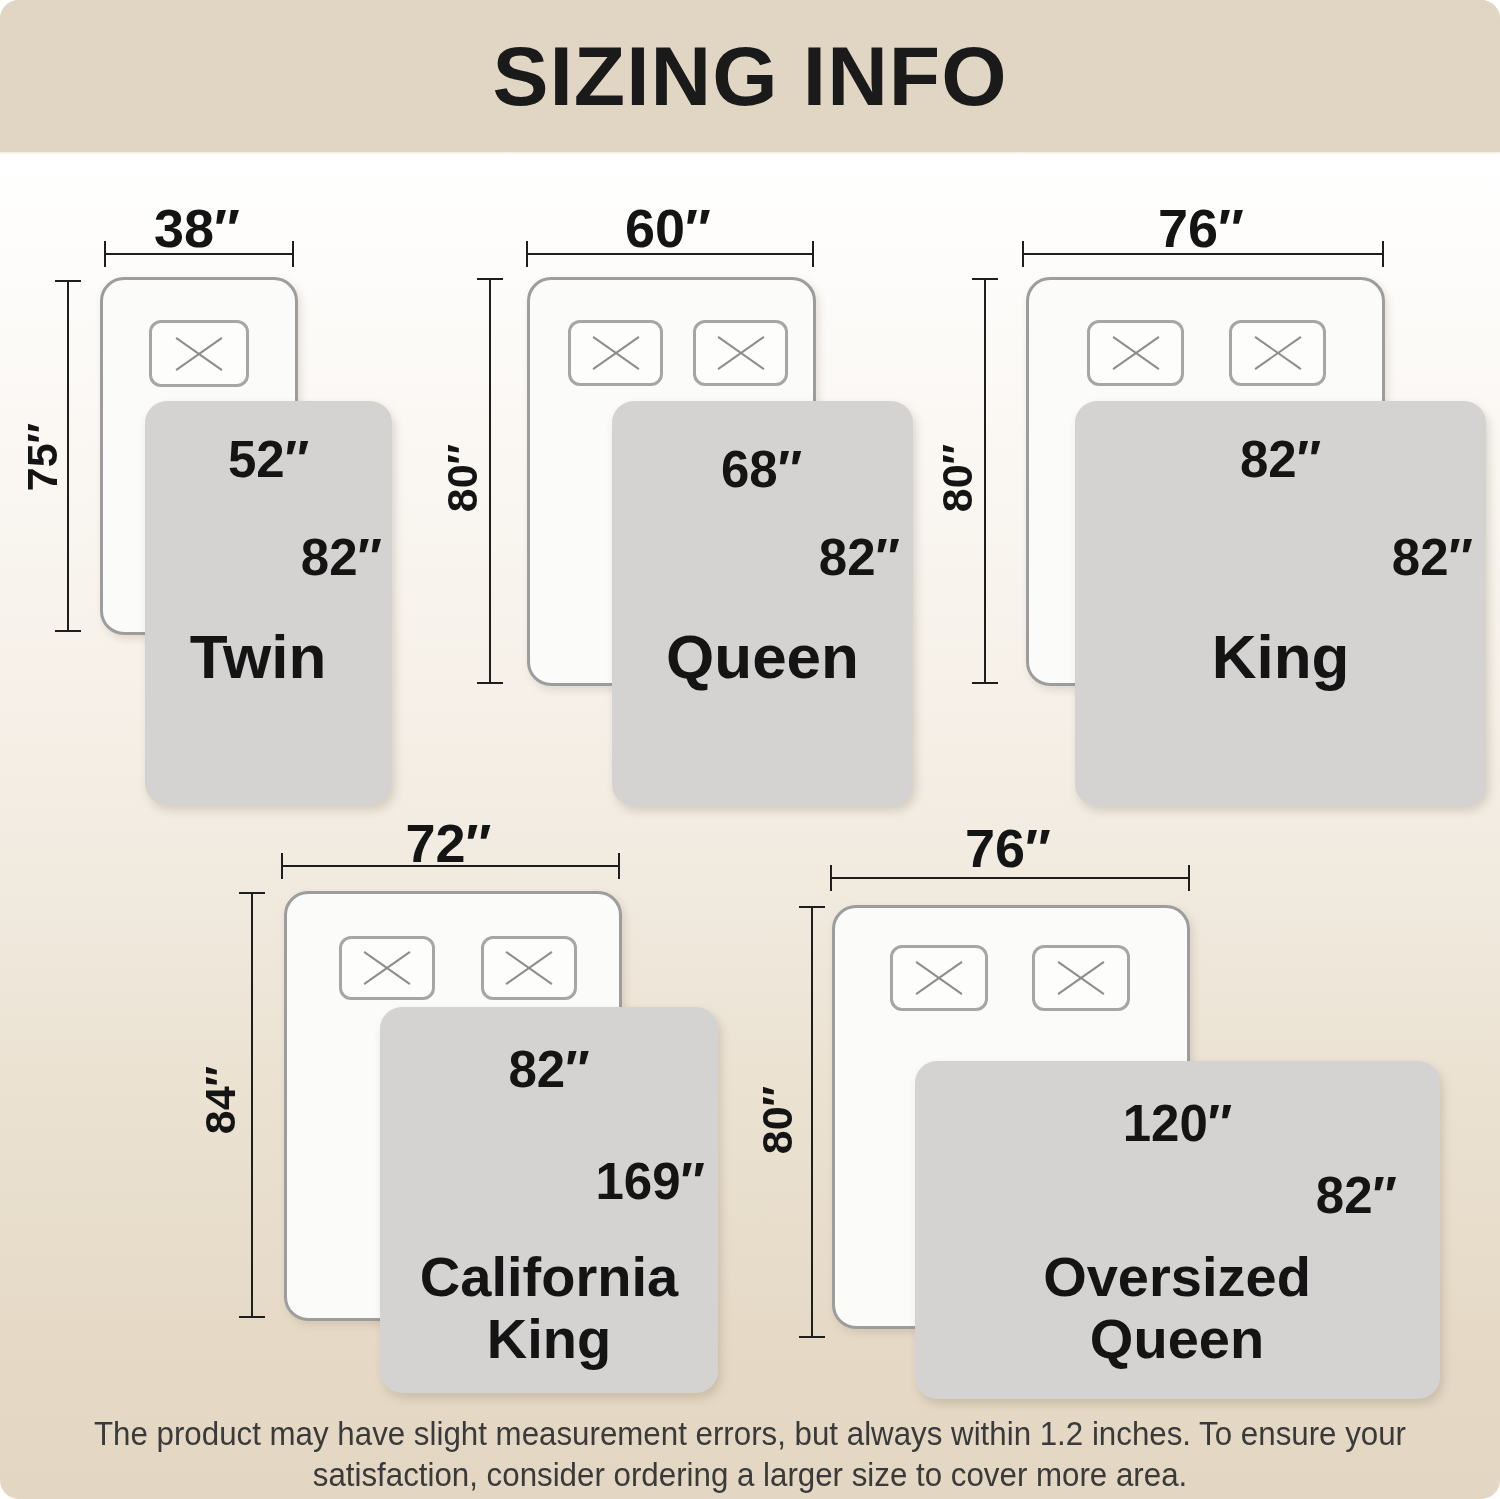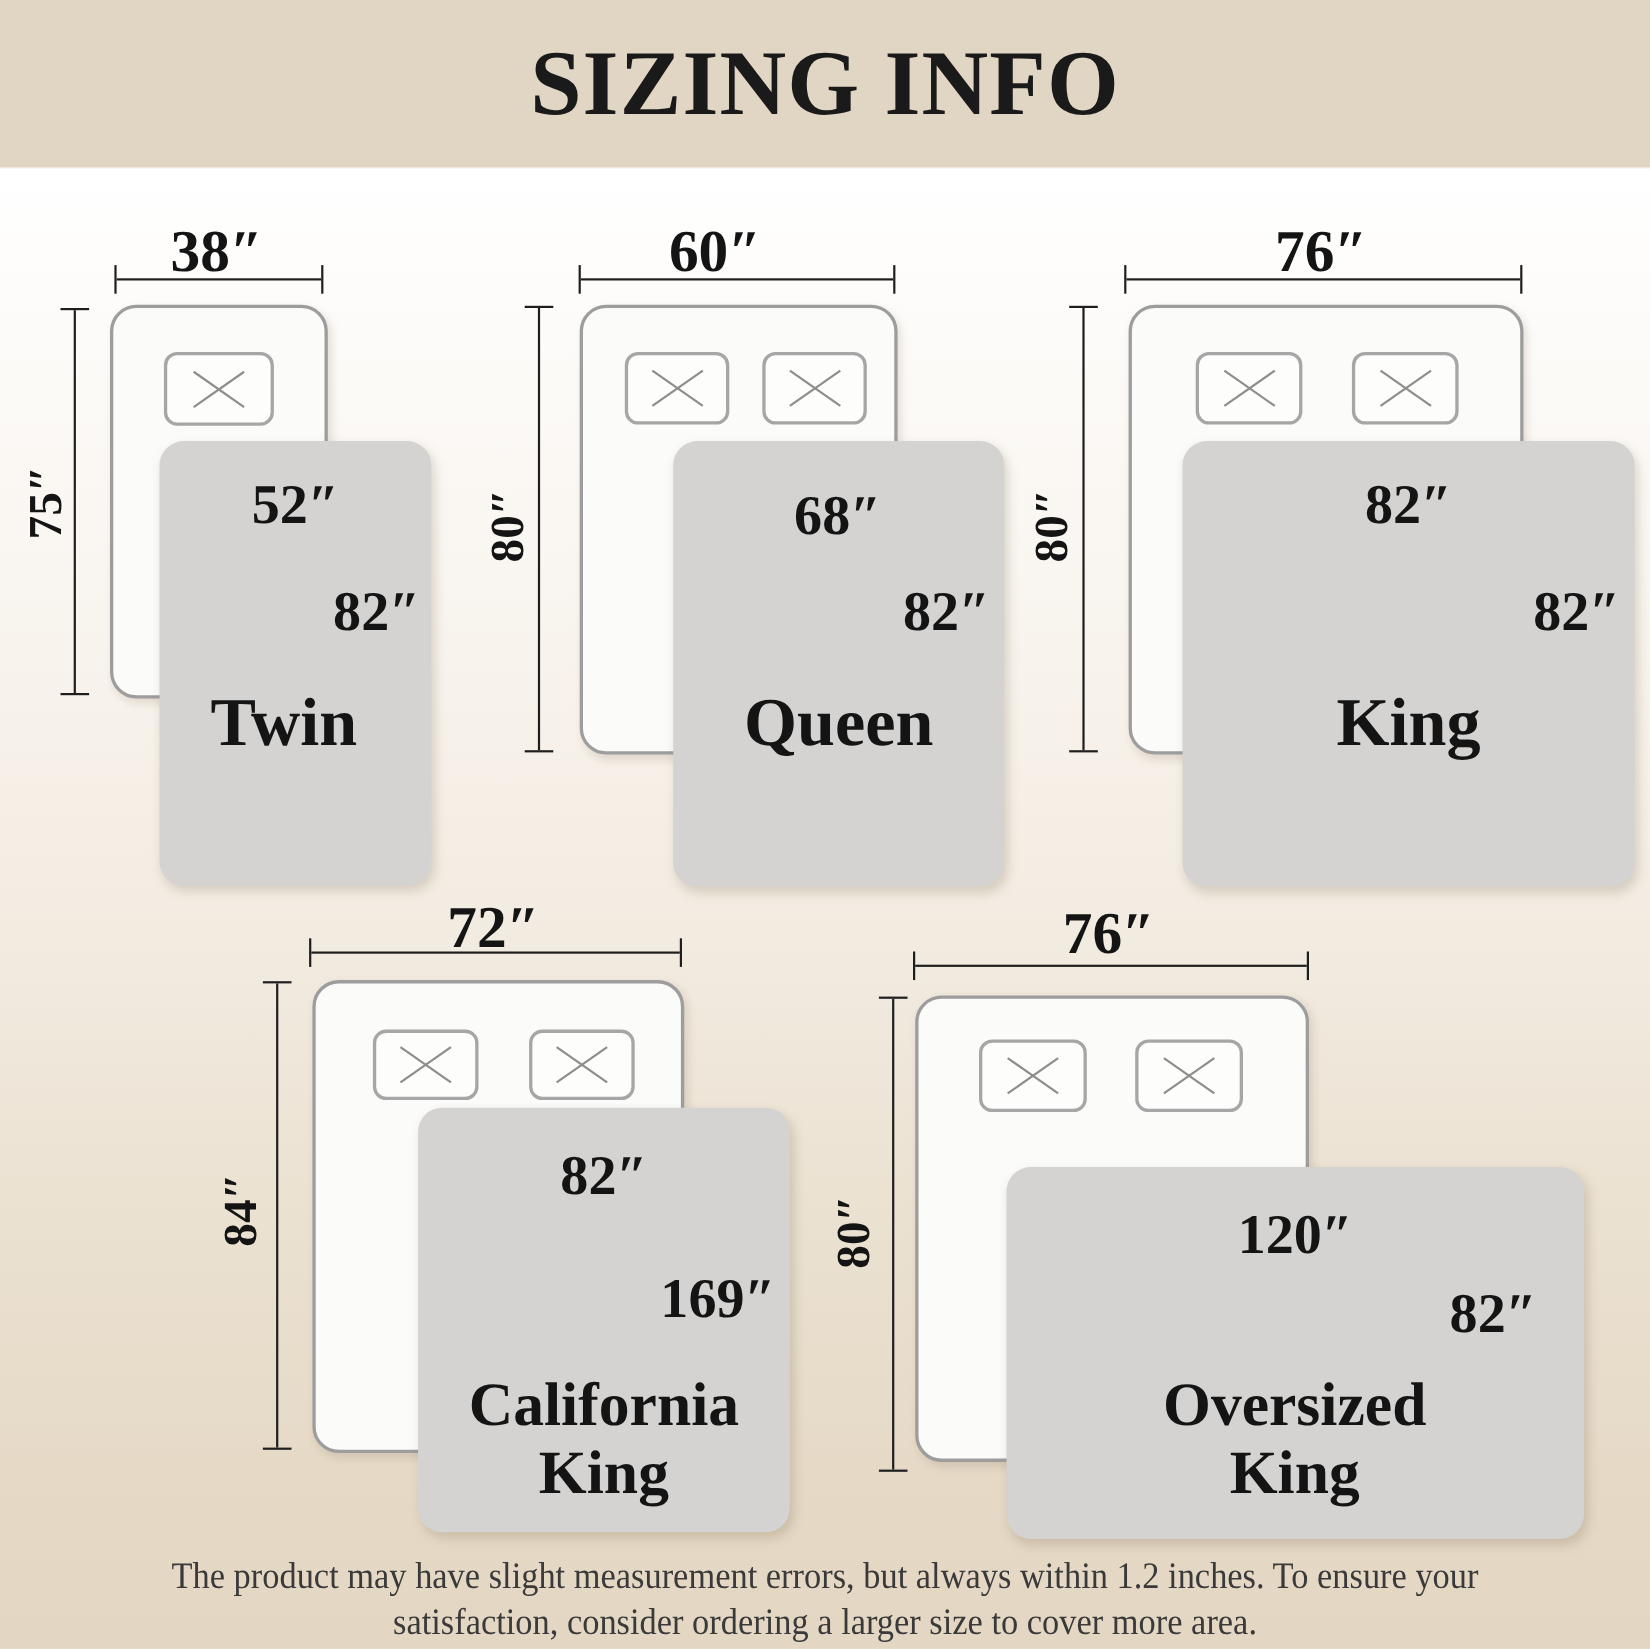--- a/index.html
+++ b/index.html
@@ -1,22 +1,23 @@
 <!DOCTYPE html>
 <html><head>
 <meta charset="utf-8">
 <style>
   html,body { margin:0; padding:0; }
   .stage {
     position:relative; width:1500px; height:1499px; overflow:hidden;
-    font-family:Liberation Serif, serif; color:#141414;
+    font-family:Liberation Sans, sans-serif; color:#141414;
     background:linear-gradient(180deg,
       #e1d6c3 0px, #e1d6c3 150px,
       #ffffff 154px, #fbf8f4 420px, #f6f0e8 700px,
       #f1eadf 880px, #ebe2d2 1080px, #e6dac7 1330px, #e3d6c2 1499px);
+    border-radius:19px;
   }
   .header { position:absolute; left:0; top:0; width:1500px; height:152px;
     background:#e1d6c3; display:flex; align-items:center; justify-content:center; }
   .title { font-size:84px; font-weight:bold; letter-spacing:1px; color:#1a1a1a; }
 
   .dim-label { position:absolute; font-size:54px; font-weight:bold; text-align:center; line-height:46px; }
   .vlabel { position:absolute; width:150px; height:46px; font-size:43px; font-weight:bold;
     text-align:center; line-height:46px; transform:rotate(-90deg); }
 
   .hdim { position:absolute; height:26px; border-left:2px solid #1e1e1e; border-right:2px solid #1e1e1e; }
@@ -62,21 +63,21 @@
           <span class="px"></span>
         </div>
     </div>
     <div class="blanket" style="left:145px;top:401px;width:247px;height:404px"></div>
     <div class="bw-label" style="left:145px;top:410px;width:247px">52″</div>
     <div class="bl-label" style="left:145px;top:528px;width:237px">82″</div>
     <div class="size-name" style="left:145px;top:624px;width:226px">Twin</div>
   </div>
 
   <div>
-    <div class="dim-label" style="left:508px;top:205px;width:284px">60″</div>
+    <div class="dim-label" style="left:526px;top:205px;width:284px">60″</div>
     <div class="hdim" style="left:526px;top:241px;width:284px"></div>
     <div class="vlabel" style="left:387px;top:455px">80″</div>
     <div class="vdim" style="left:477px;top:278px;height:402px"></div>
     <div class="bed" style="left:527px;top:277px;width:283px;height:403px">
       <div class="pillow" style="left:38px;top:40px;width:89px;height:60px">
           <span class="px"></span>
         </div>
       <div class="pillow" style="left:163px;top:40px;width:89px;height:60px">
           <span class="px"></span>
         </div>
@@ -134,21 +135,21 @@
       <div class="pillow" style="left:55px;top:37px;width:92px;height:60px">
           <span class="px"></span>
         </div>
       <div class="pillow" style="left:197px;top:37px;width:92px;height:60px">
           <span class="px"></span>
         </div>
     </div>
     <div class="blanket" style="left:915px;top:1061px;width:525px;height:338px"></div>
     <div class="bw-label" style="left:915px;top:1074px;width:525px">120″</div>
     <div class="bl-label" style="left:915px;top:1166px;width:482px">82″</div>
-    <div class="size-name two-line" style="left:1027px;top:1246px;width:300px">Oversized King</div>
+    <div class="size-name two-line" style="left:1027px;top:1246px;width:300px">Oversized Queen</div>
   </div>
 
   <div class="footer">
     <div>The product may have slight measurement errors, but always within 1.2 inches. To ensure your</div>
     <div>satisfaction, consider ordering a larger size to cover more area.</div>
   </div>
 
 </div>
 
 </body></html>

